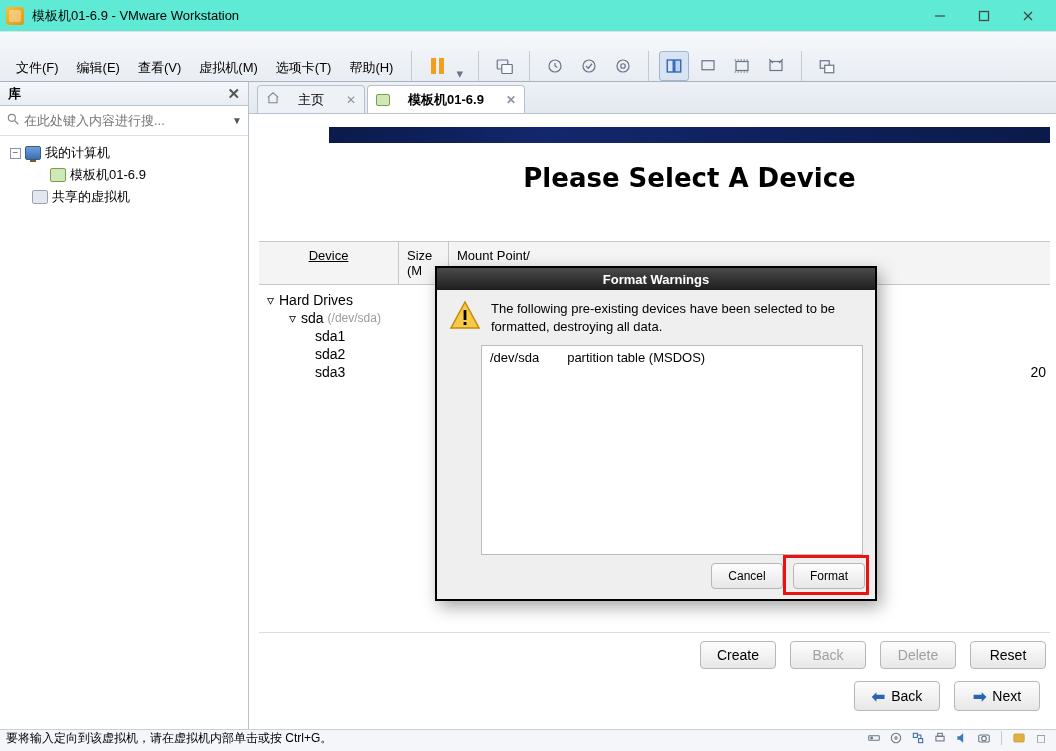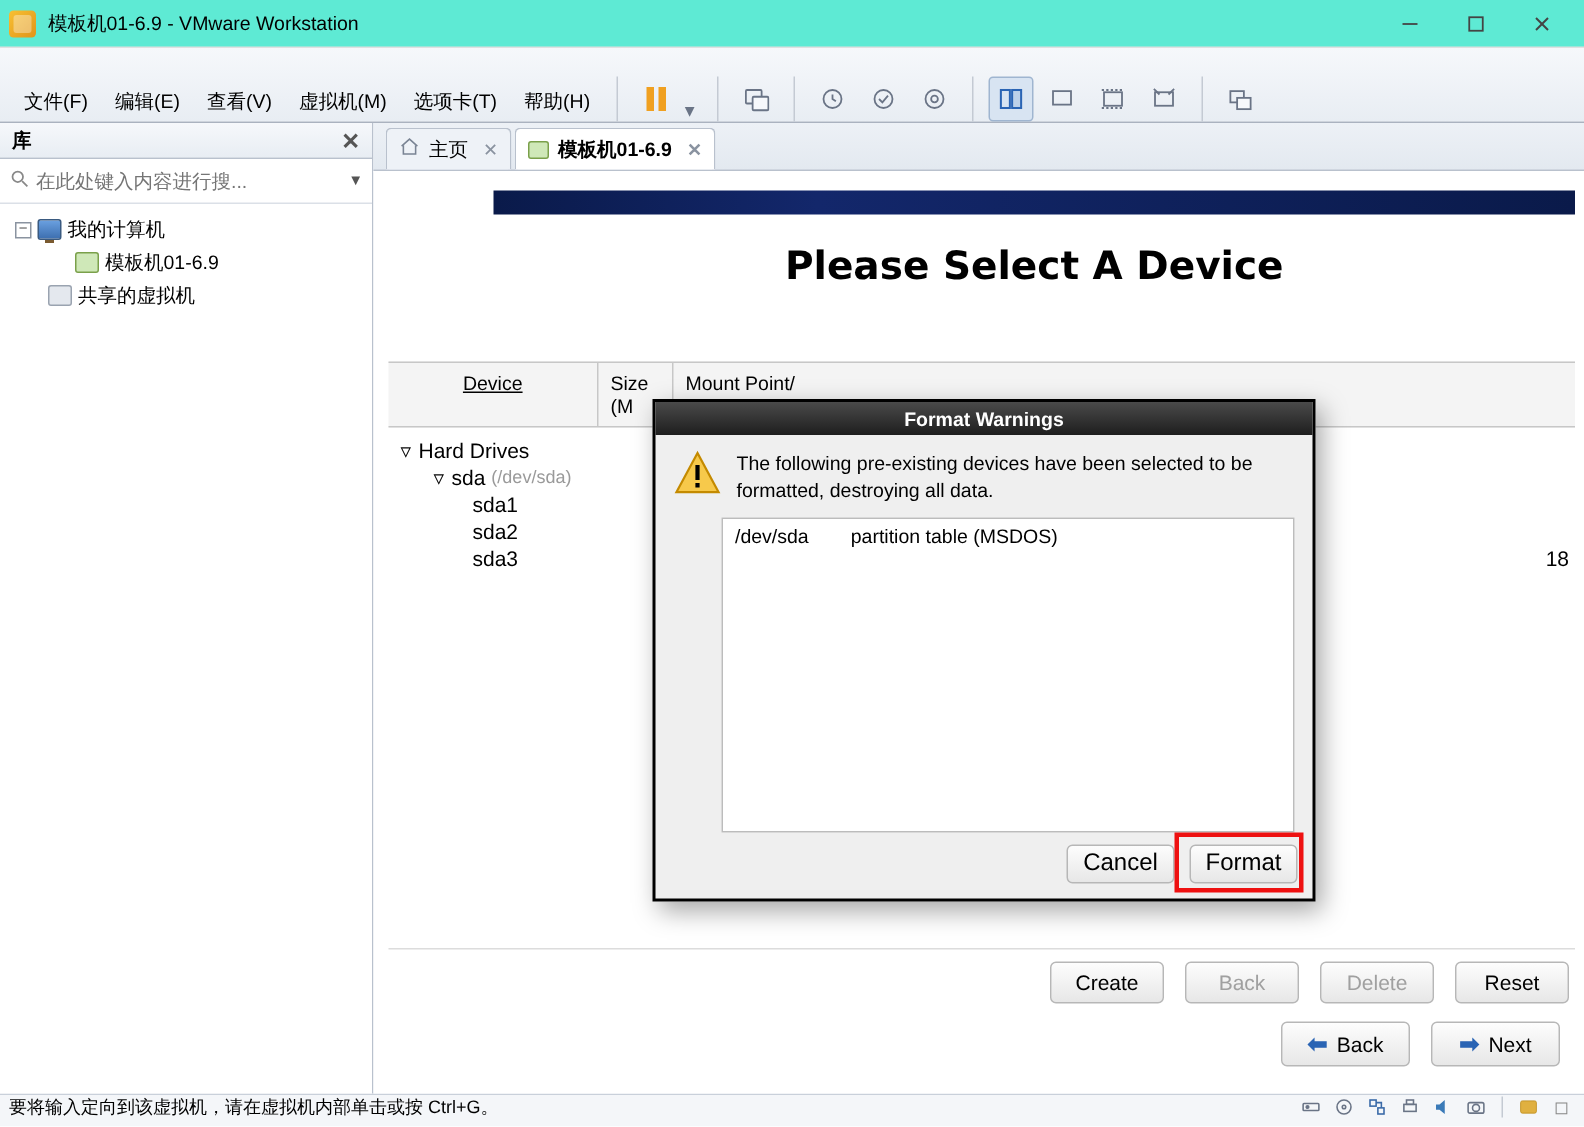--- a/index.html
+++ b/index.html
@@ -42,21 +42,21 @@
 .tree-toggle { width:11px; height:11px; border:1px solid #8a93a0; display:inline-flex; align-items:center; justify-content:center; font-size:10px; line-height:1; color:#555; background:#fff;}
 .tree-icon { width:16px; height:14px; display:inline-block; }
 .monitor-icon { background: linear-gradient(#6aa0e0,#3d6fb0); border:1px solid #3a5a80; border-radius:2px; position:relative; }
 .monitor-icon::after{ content:""; position:absolute; left:4px; right:4px; bottom:-3px; height:2px; background:#7a5a30;}
 .vm-icon { border:1px solid #7aa04a; background:#cfe8b8; border-radius:2px; }
 .share-icon { border:1px solid #9aa3b0; background:#e4e8ee; border-radius:2px; }
 
 
 .content { flex:1; display:flex; flex-direction:column; background:#e9eef4; }
 .tabs { height:32px; display:flex; align-items:flex-end; padding-left:8px; gap:0; background: linear-gradient(#edf1f6,#e3e9f0); border-bottom:1px solid #b9c1cd; }
-.tab { height:28px; padding:0 8px 0 8px; display:flex; align-items:center; gap:6px; font-size:13px; border:1px solid #b9c1cd; border-bottom:none; background:#eef2f7; border-radius:4px 4px 0 0; margin-right:2px;}
+.tab { height:28px; padding:0 8px 0 8px; display:flex; align-items:center; gap:18px; font-size:13px; border:1px solid #b9c1cd; border-bottom:none; background:#eef2f7; border-radius:4px 4px 0 0; margin-right:2px;}
 .tab.active { background:#fff; font-weight:bold; }
 .tab .home-ico { color:#7a8494; }
 .tab .vm-ico { width:14px; height:12px; border:1px solid #7aa04a; background:#cfe8b8; border-radius:2px; display:inline-block;}
 .tab .x { color:#8a93a0; font-size:12px; margin-left:4px; }
 
 .vm-screen { flex:1; background:#fff; margin:0; position:relative; border-top:1px solid #fff;}
 .vm-inner { position:absolute; left:10px; right:6px; top:6px; bottom:6px; background:#fff; }
 
 .bluebar { position:absolute; left:70px; right:0; top:6px; height:16px; background: linear-gradient(90deg,#0a1a4a 0%, #13276b 30%, #0a1a4a 100%); }
 
@@ -86,21 +86,21 @@
 
 
 .dialog { position:absolute; left:176px; top:145px; width:442px; height:335px; background:#efefef; border:2px solid #000000; box-shadow: 4px 6px 16px rgba(0,0,0,0.35); display:flex; flex-direction:column; font-family:"DejaVu Sans","Liberation Sans",sans-serif;}
 .dialog-title { height:22px; background: linear-gradient(#4a4a4a,#1e1e1e); color:#fff; font-size:13px; font-weight:bold; display:flex; align-items:center; justify-content:center; }
 .dialog-body { padding:10px 12px 6px 12px; display:flex; gap:10px; }
 .dialog-body .warn { width:32px; height:32px; flex:0 0 auto; }
 .dialog-body .msg { font-size:13px; line-height:1.35; }
 .dialog-list { margin:4px 12px 8px 44px; flex:1; background:#fff; border:1px solid #bcbcbc; padding:4px 8px; font-size:13px; height:196px; overflow:auto;}
 .dialog-list .row { display:flex; gap:28px; }
 .dialog-btns { display:flex; justify-content:flex-end; gap:10px; padding:0 10px 10px 0;}
-.dlg-btn { min-width:72px; height:26px; background: linear-gradient(#fdfdfd,#e7e7e7); border:1px solid #b7b7b7; border-radius:4px; font-size:16px; display:flex; align-items:center; justify-content:center;}
+.dlg-btn { min-width:72px; height:26px; background: linear-gradient(#fdfdfd,#e7e7e7); border:1px solid #b7b7b7; border-radius:4px; font-size:12px; display:flex; align-items:center; justify-content:center;}
 .format-highlight { position:absolute; right:6px; bottom:4px; width:86px; height:40px; border:3px solid #e11; pointer-events:none; }
 
 
 .statusbar { height:22px; background:#f4f6f9; border-top:1px solid #c9d0da; display:flex; align-items:flex-start; padding:0 6px; font-size:12px;}
 .statusbar .text { color:#000; }
 .statusbar .tray { margin-left:auto; display:flex; gap:4px; align-items:center;}
 .statusbar .tic { width:18px; height:16px; border-radius:2px; display:flex; align-items:center; justify-content:center; color:#6a7486;}
 .statusbar .sep { width:1px; height:14px; background:#c4cad3; margin:0 4px;}
 
 </style>
@@ -286,21 +286,21 @@
             <span class="ind2"></span>
             <span class="lbl">sda1</span>
           </div>
           <div class="drow">
             <span class="ind2"></span>
             <span class="lbl">sda2</span>
           </div>
           <div class="drow">
             <span class="ind2"></span>
             <span class="lbl">sda3</span>
-            <span class="sizecol">18</span>
+            <span class="sizecol">20</span>
           </div>
         </div>
       </div>
 
       <div class="btn-row-region">
         <div class="os-btn">Create</div>
         <div class="os-btn disabled">Back</div>
         <div class="os-btn disabled">Delete</div>
         <div class="os-btn">Reset</div>
       </div>

